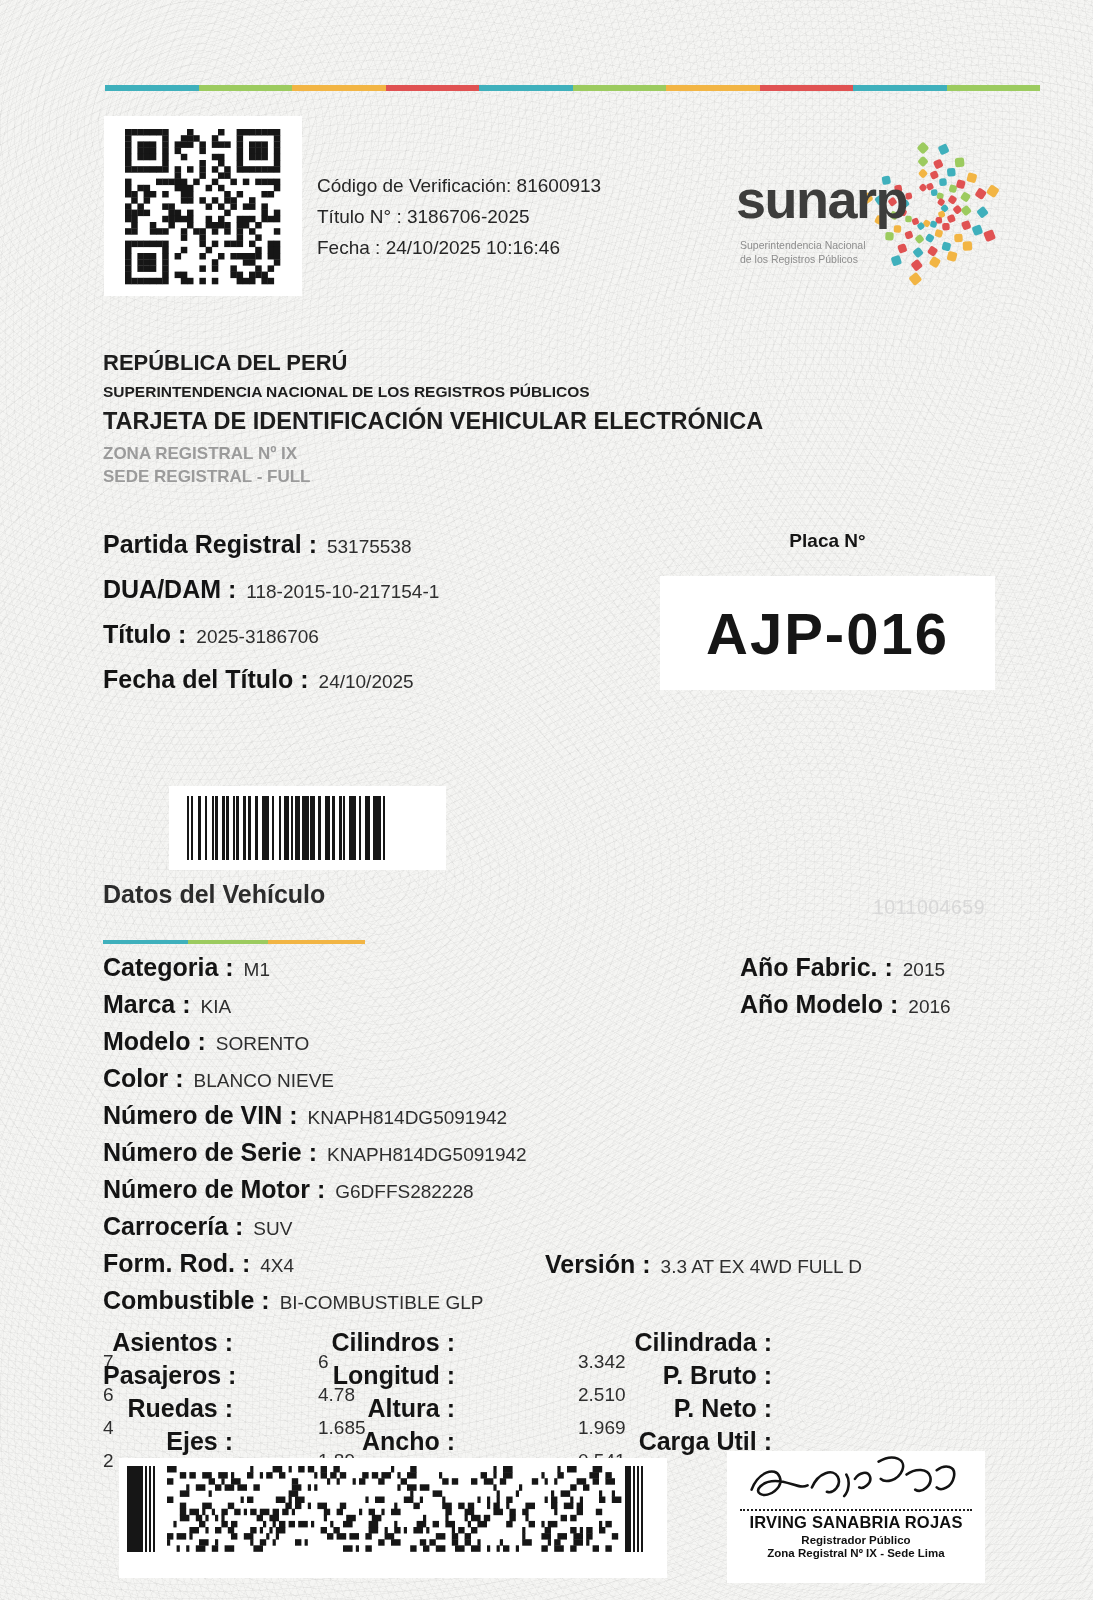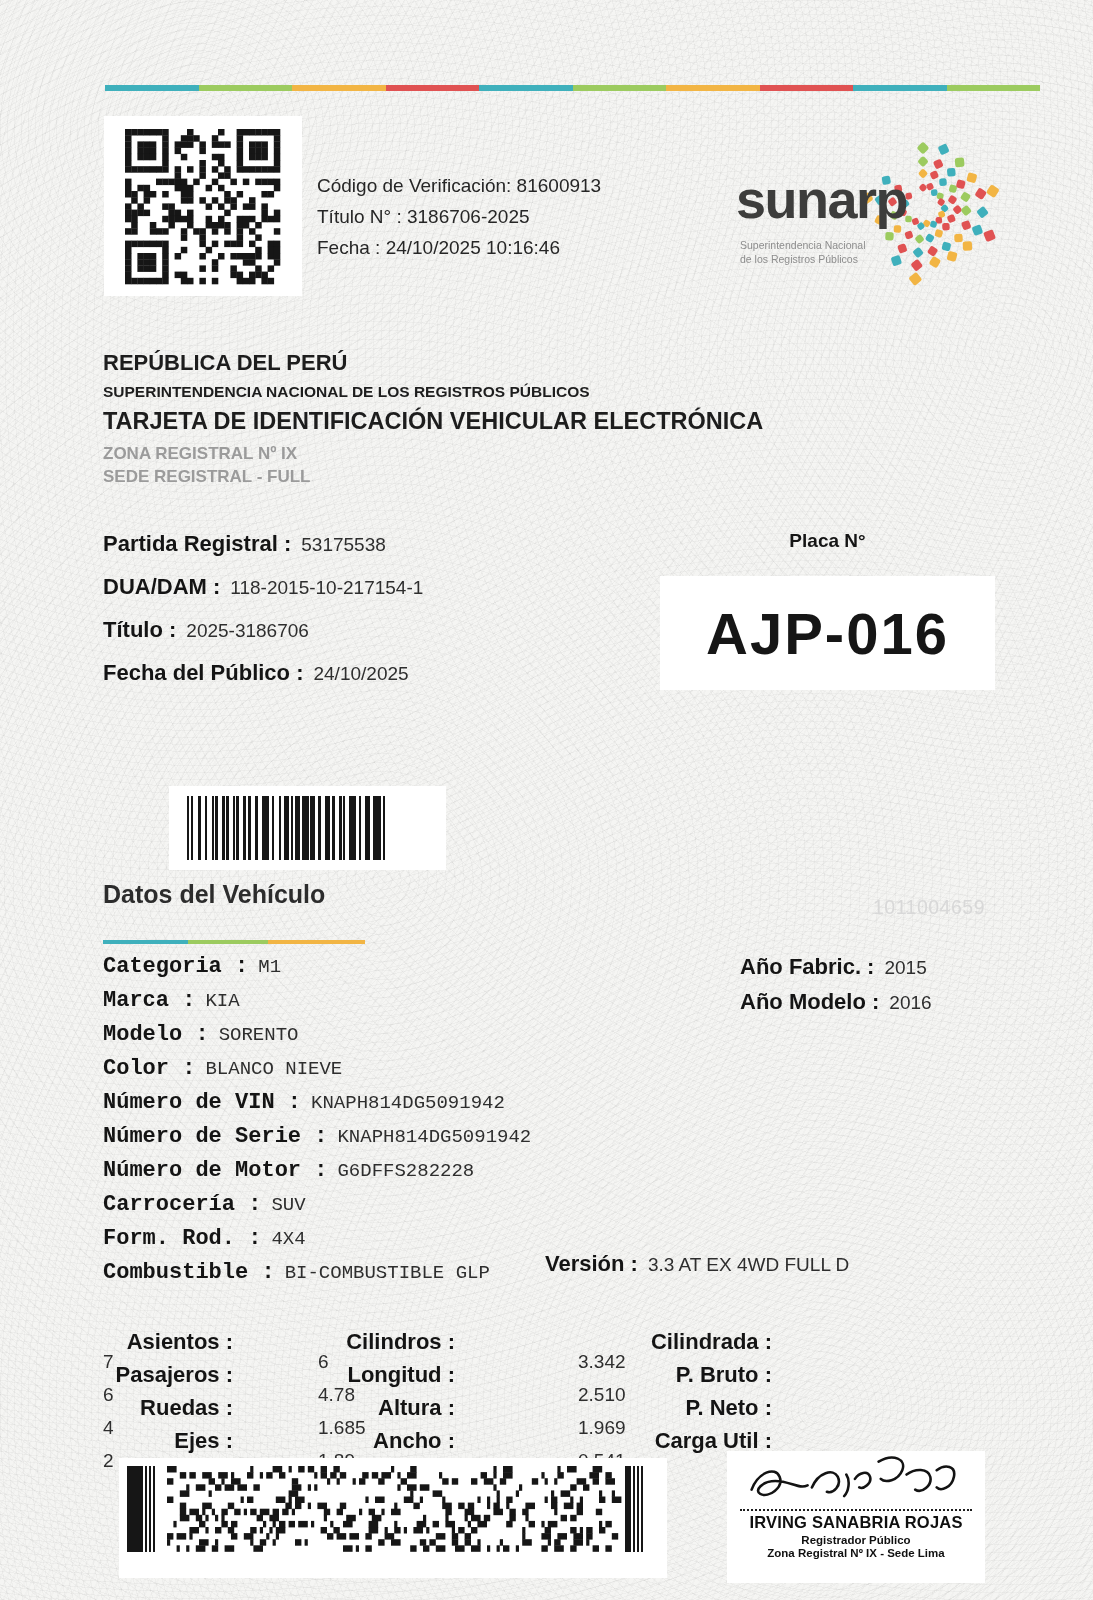--- a/index.html
+++ b/index.html
@@ -38,21 +38,21 @@
   
   .titleblock{left:103px;top:350px;color:#1d1d1d;}
   .titleblock .country{font-size:22px;font-weight:800;margin:0 0 7px 0;}
   .titleblock .inst{font-size:15.5px;font-weight:700;margin:0 0 7px 0;}
   .titleblock .doc{font-size:23.5px;font-weight:800;margin:0 0 9px 0;}
   .titleblock .zone,.titleblock .office{font-size:17px;font-weight:700;color:#9b9b9b;margin:3px 0;}
 
   
   .reg{left:103px;top:534px;}
   .row{line-height:20px;margin-bottom:21px;white-space:nowrap;}
-  .lbl{font-weight:800;color:#141414;font-size:22px;margin-right:10px;}
+  .lbl{font-weight:800;color:#141414;font-size:25px;margin-right:10px;}
   .val{font-weight:400;color:#2e2e2e;font-size:19px;}
 
   
   .placa-label{left:660px;top:530px;width:335px;text-align:center;font-size:19px;font-weight:800;color:#141414;}
   .placa-box{left:660px;top:576px;width:335px;height:114px;display:flex;align-items:center;justify-content:center;}
   .placa-box .num{font-size:58px;font-weight:700;color:#161616;letter-spacing:2px;}
 
   
   .bc1{left:169px;top:786px;width:277px;height:84px;}
   .bc1 svg{position:absolute;left:18px;top:10px;}
@@ -60,21 +60,21 @@
   
   .qr{left:104px;top:116px;width:198px;height:180px;}
   .qr svg{position:absolute;left:21px;top:13px;}
 
   
   .datos-title{left:103px;top:880px;font-size:25px;font-weight:800;color:#2c2c2c;}
   .underline{left:103px;top:940px;width:262px;height:4px;display:flex;}
   .watermark{left:845px;top:896px;width:140px;text-align:right;font-size:19.5px;color:#d8d8d8;letter-spacing:0.5px;}
 
   .vfields{left:103px;top:957px;}
-  .vfields .row{margin-bottom:13px;font-family:Liberation Mono, monospace;}
+  .vfields .row{margin-bottom:13px;}
   .yfields{left:740px;top:957px;}
   .yfields .row{margin-bottom:13px;}
   .version-row{left:545px;top:1254px;white-space:nowrap;line-height:20px;}
 
   
   .spec{left:103px;top:1332px;display:grid;grid-template-columns:215px 260px 330px;grid-auto-rows:33px;}
   .spec .cell{display:flex;line-height:20px;white-space:nowrap;flex-direction:column;}
   .spec .lbl{display:inline-block;text-align:right;margin-right:10px;}
   .spec .c1 .lbl{width:130px;}
   .spec .c2 .lbl{width:137px;}
@@ -489,21 +489,21 @@
     <div class="row">
       <span class="lbl">Partida Registral :</span><span class="val">53175538</span>
     </div>
     <div class="row">
       <span class="lbl">DUA/DAM :</span><span class="val">118-2015-10-217154-1</span>
     </div>
     <div class="row">
       <span class="lbl">Título :</span><span class="val">2025-3186706</span>
     </div>
     <div class="row">
-      <span class="lbl">Fecha del Público :</span><span class="val">24/10/2025</span>
+      <span class="lbl">Fecha del Título :</span><span class="val">24/10/2025</span>
     </div>
   </div>
 
   <div class="abs placa-label">Placa N°</div>
   <div class="abs white-panel placa-box">
     <span class="num">AJP-016</span>
   </div>
 
   <div class="abs white-panel bc1">
     <svg id="bc1-svg" width="202" height="64" viewBox="0 0 202 64">

